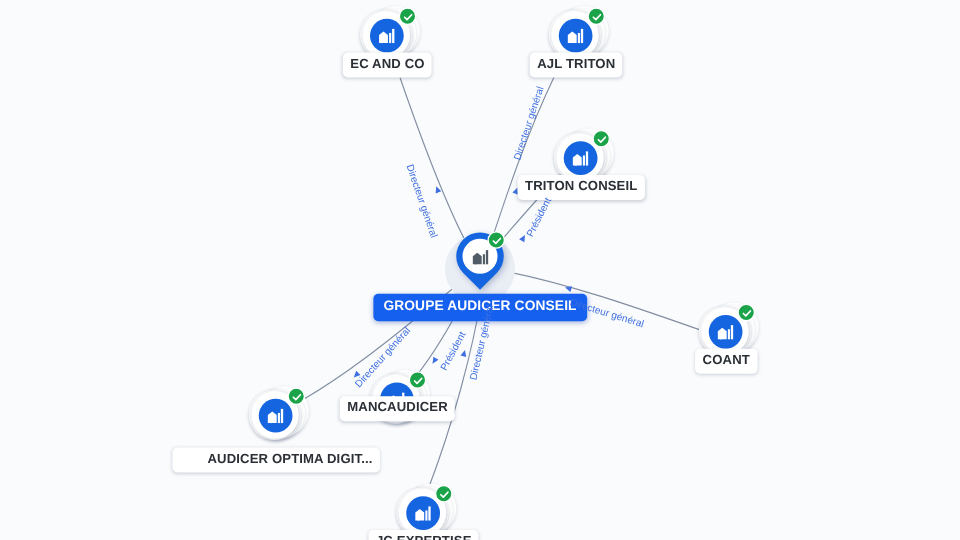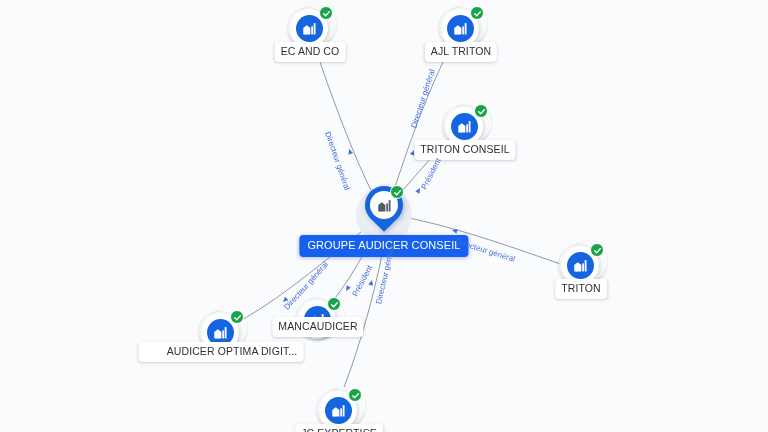--- a/index.html
+++ b/index.html
@@ -153,20 +153,21 @@
     transform: translateX(-50%);
     white-space: nowrap;
     background: #ffffff;
     color: #2b2f36;
     font-size: 10.5px;
     letter-spacing: 0.1px;
     line-height: 1;
     padding: 4px 6px 5px 6px;
     border-radius: 4px;
     box-shadow: 0 1px 3px rgba(40,60,90,0.22);
+    font-weight: bold;
   }
   .node-label.primary {
     background: #1560ee;
     color: #ffffff;
     font-size: 11px;
     padding: 5px 8px 6px 8px;
     border-radius: 4px;
     box-shadow: 0 1px 4px rgba(20,60,160,0.35);
   }
 
@@ -321,21 +322,21 @@
                 <rect fill="#ffffff" x="17.9" y="4.4" width="2.6" height="16.0"></rect>
               </svg>
             </div>
           </div>
           <div class="check-badge" style="right: -1px; top: 2px;">
             <svg width="9" height="9" viewBox="0 0 24 24">
               <path fill="none" stroke="#ffffff" stroke-width="3.6" stroke-linecap="round" stroke-linejoin="round" d="M4.5 12.8l5.2 5.2L19.5 7.4"></path>
             </svg>
           </div>
         </div>
-        <div class="node-label" style="top: 16px;">TRITON</div>
+        <div class="node-label" style="top: 16px;">COANT</div>
       </div>
       <div class="node" style="left: 318px; top: 317px;">
         <div class="stack">
           <div class="card c1"></div>
           <div class="card c2"></div>
           <div class="card c3"></div>
           <div class="card c4"></div>
           <div class="icon-disc">
             <div class="icon-inner">
               <svg width="17" height="17" viewBox="0 0 24 24">
@@ -373,21 +374,21 @@
                 <rect fill="#ffffff" x="17.9" y="4.4" width="2.6" height="16.0"></rect>
               </svg>
             </div>
           </div>
           <div class="check-badge" style="right: -1px; top: 2px;">
             <svg width="9" height="9" viewBox="0 0 24 24">
               <path fill="none" stroke="#ffffff" stroke-width="3.6" stroke-linecap="round" stroke-linejoin="round" d="M4.5 12.8l5.2 5.2L19.5 7.4"></path>
             </svg>
           </div>
         </div>
-        <div class="node-label" style="top: 12px; padding-left: 28px;">AUDICER OPTIMA DIGIT...</div>
+        <div class="node-label" style="top: 28px; padding-left: 28px;">AUDICER OPTIMA DIGIT...</div>
       </div>
       <div class="node" style="left: 339px; top: 408px;">
         <div class="stack">
           <div class="card c1"></div>
           <div class="card c2"></div>
           <div class="card c3"></div>
           <div class="card c4"></div>
           <div class="icon-disc">
             <div class="icon-inner">
               <svg width="17" height="17" viewBox="0 0 24 24">

